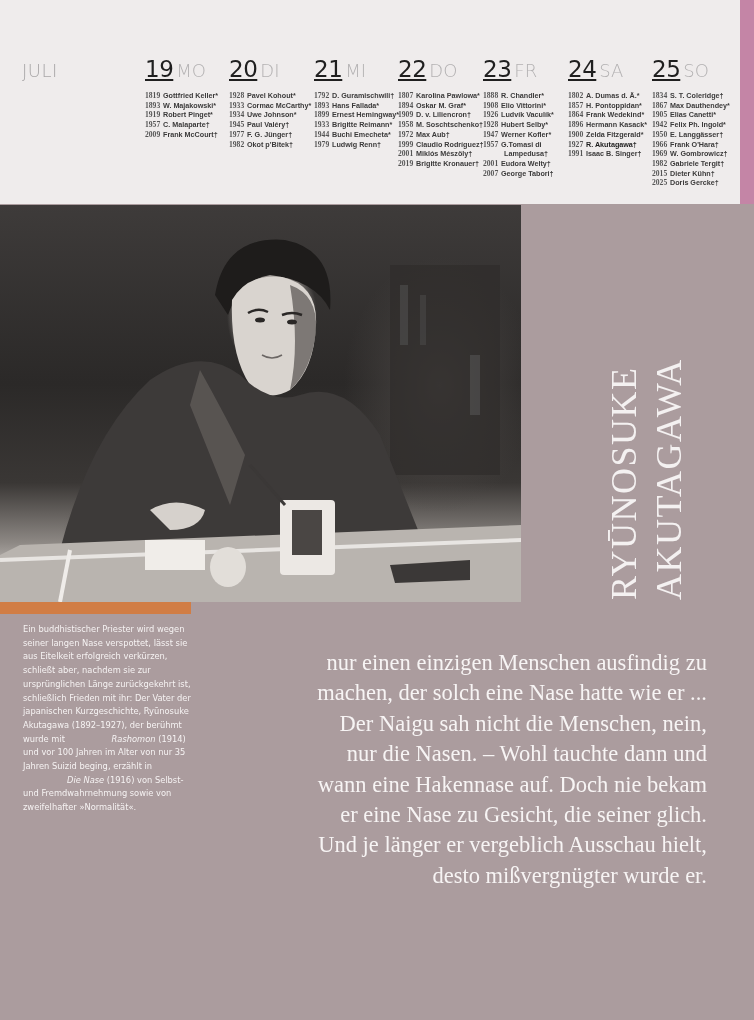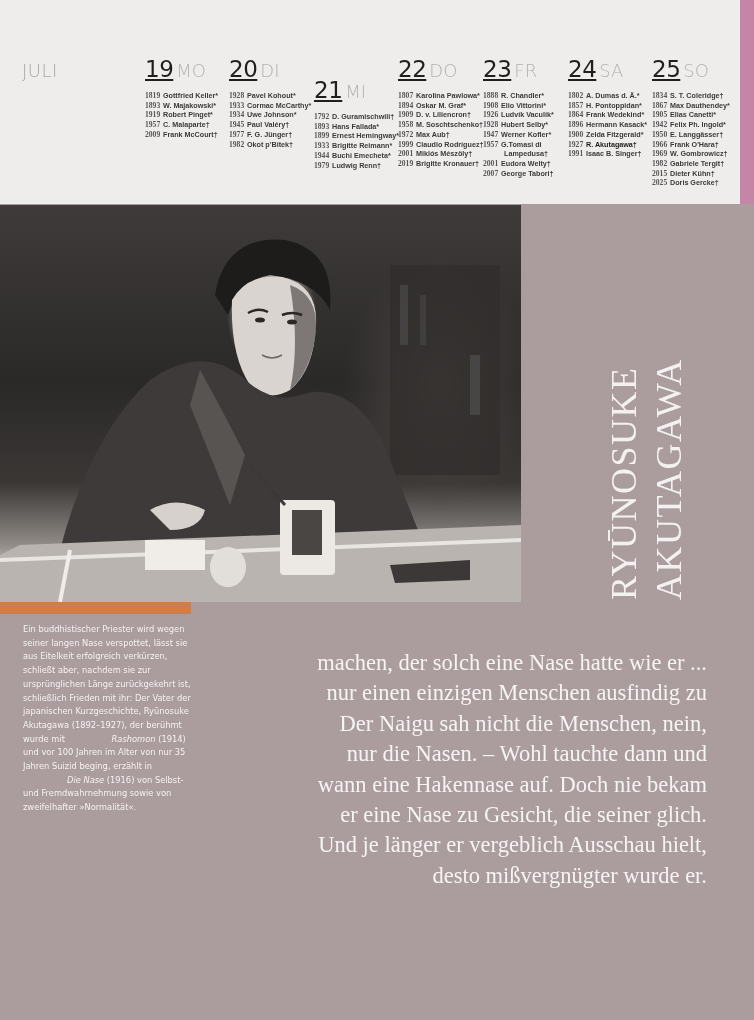--- a/index.html
+++ b/index.html
@@ -74,21 +74,21 @@
       <div class="day-head"><span class="day-num">20</span><span class="day-name">DI</span></div>
       <ul class="entries">
           <li class="entry"><span class="yr">1928</span><span>Pavel Kohout*</span></li>
           <li class="entry"><span class="yr">1933</span><span>Cormac McCarthy*</span></li>
           <li class="entry"><span class="yr">1934</span><span>Uwe Johnson*</span></li>
           <li class="entry"><span class="yr">1945</span><span>Paul Valéry†</span></li>
           <li class="entry"><span class="yr">1977</span><span>F. G. Jünger†</span></li>
           <li class="entry"><span class="yr">1982</span><span>Okot p'Bitek†</span></li>
         </ul>
     </div>
-    <div class="day" style="left:314px;margin-top:21px;">
+    <div class="day" style="left:314px;">
       <div class="day-head"><span class="day-num">21</span><span class="day-name">MI</span></div>
       <ul class="entries">
           <li class="entry"><span class="yr">1792</span><span>D. Guramischwili†</span></li>
           <li class="entry"><span class="yr">1893</span><span>Hans Fallada*</span></li>
           <li class="entry"><span class="yr">1899</span><span>Ernest Hemingway*</span></li>
           <li class="entry"><span class="yr">1933</span><span>Brigitte Reimann*</span></li>
           <li class="entry"><span class="yr">1944</span><span>Buchi Emecheta*</span></li>
           <li class="entry"><span class="yr">1979</span><span>Ludwig Renn†</span></li>
         </ul>
     </div>
@@ -188,22 +188,22 @@
   <div class="orange-bar"></div>
 
   <div class="vname">
     <div>RYŪNOSUKE</div>
     <div>AKUTAGAWA</div>
   </div>
 
   <p class="blurb"><span>Ein buddhistischer Priester wird wegen seiner langen Nase verspottet, lässt sie aus Eitelkeit erfolgreich verkürzen, schließt aber, nachdem sie zur ursprünglichen Länge zurückgekehrt ist, schließlich Frieden mit ihr: Der Vater der japanischen Kurzgeschichte, Ryūnosuke Akutagawa (1892–1927), der berühmt wurde mit </span><em>Rashomon</em><span> (1914) und vor 100 Jahren im Alter von nur 35 Jahren Suizid beging, erzählt in </span><em>Die Nase</em><span> (1916) von Selbst- und Fremdwahrnehmung sowie von zweifelhafter »Normalität«.</span></p>
 
   <div class="quote">
+    <span>nur einen einzigen Menschen ausfindig zu</span>
     <span>machen, der solch eine Nase hatte wie er ...</span>
-    <span>nur einen einzigen Menschen ausfindig zu</span>
     <span>Der Naigu sah nicht die Menschen, nein,</span>
     <span>nur die Nasen. – Wohl tauchte dann und</span>
     <span>wann eine Hakennase auf. Doch nie bekam</span>
     <span>er eine Nase zu Gesicht, die seiner glich.</span>
     <span>Und je länger er vergeblich Ausschau hielt,</span>
     <span>desto mißvergnügter wurde er.</span>
   </div>
 </div>
 
 </body></html>

